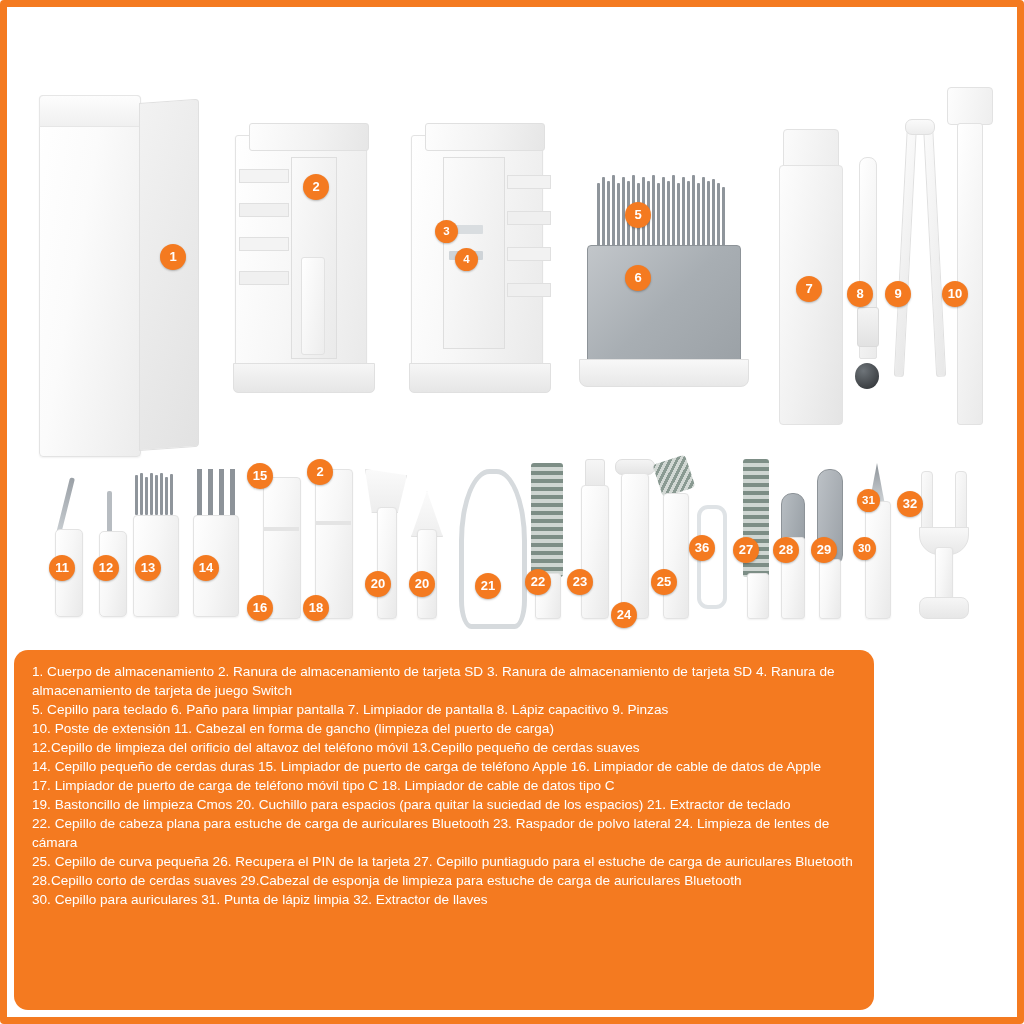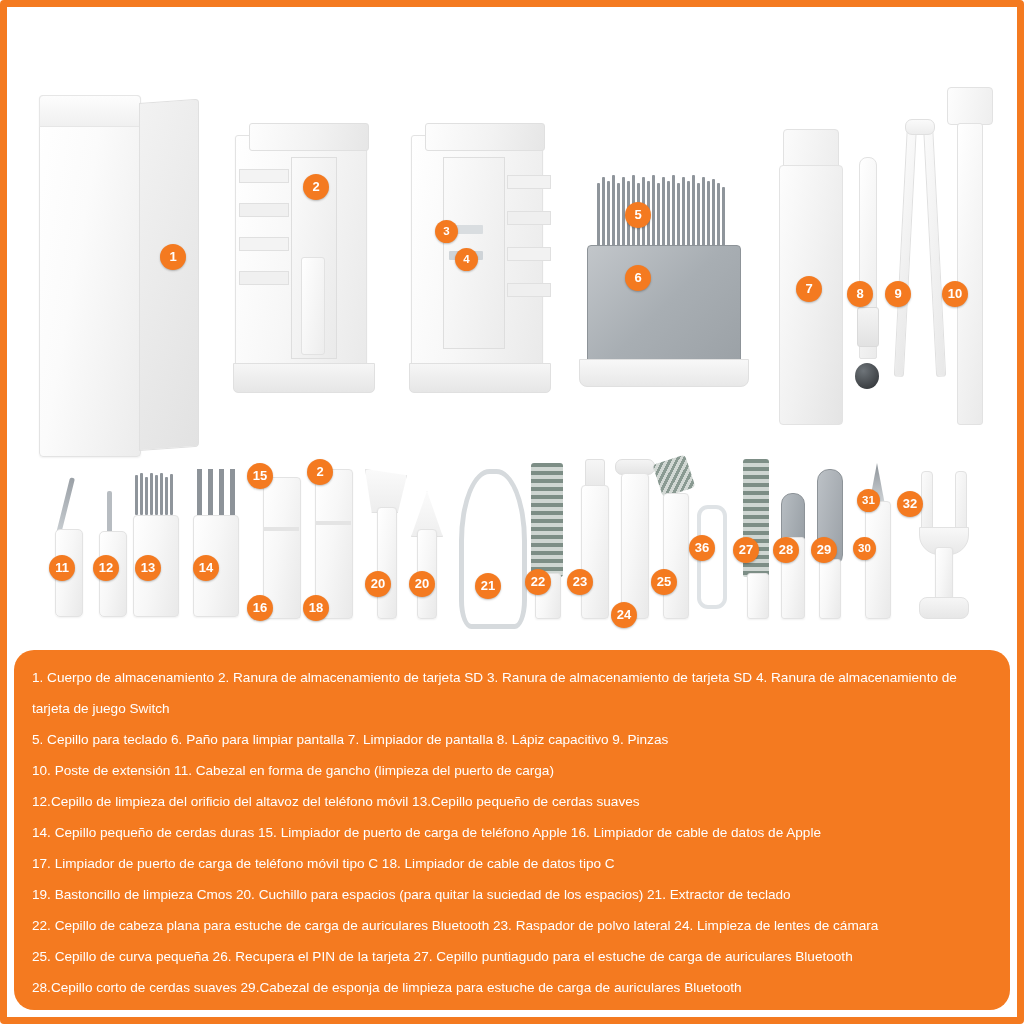--- a/index.html
+++ b/index.html
@@ -54,28 +54,28 @@
     line-height:26px;
     text-align:center;
     z-index:40;
     box-shadow:0 1px 2px rgba(0,0,0,0.25);
     font-family:"Liberation Sans", sans-serif;
   }
   .badge.sm { width:23px; height:23px; line-height:23px; font-size:11.5px; }
   
   #legend {
     position:absolute;
-    left:14px; top:650px; width:996px; height:360px;
+    left:14px; top:650px; width:860px; height:360px;
     box-sizing:border-box;
     background:#f47a20;
-    border-radius:20px;
+    border-radius:14px;
     padding:12px 18px 10px 18px;
     color:#ffffff;
     font-size:13.6px;
-    line-height:31px;
+    line-height:19px;
     font-family:"Liberation Sans", sans-serif;
   }
   #legend .line { display:block; }
   
   .bristles { position:absolute; display:flex; gap:2px; align-items:flex-end; }
   .bristles i { display:block; width:3px; background:#8f959b; border-radius:1px; }
 </style>
 </head>
 <body>
 

